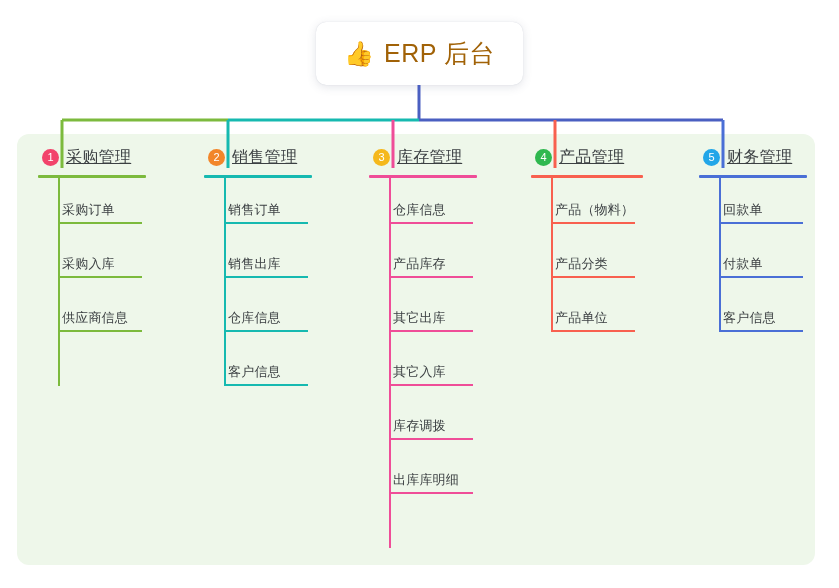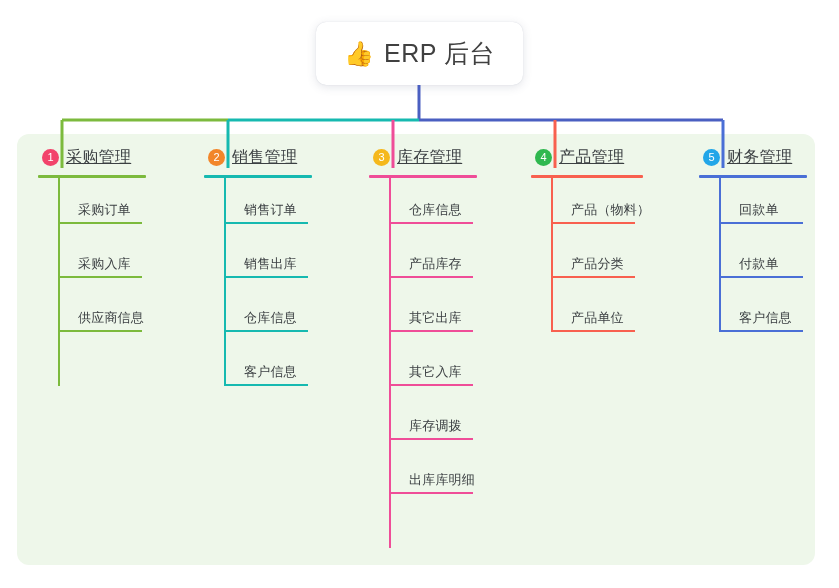--- a/index.html
+++ b/index.html
@@ -36,21 +36,21 @@
     align-items: center;
     gap: 10px;
   }
   #root-card .root-emoji {
     font-size: 24px;
     line-height: 1;
     font-family: "DejaVu Sans", sans-serif;
   }
   #root-card .root-text {
     font-size: 25px;
-    color: #404040;
+    color: #a16207;
     letter-spacing: 0.5px;
     white-space: nowrap;
   }
 
   
   #connectors {
     position: absolute;
     left: 0;
     top: 0;
     width: 839px;
@@ -116,21 +116,21 @@
     top: 0;
     width: 2px;
   }
   .leaf {
     position: relative;
     height: 54px;
     box-sizing: border-box;
   }
   .leaf-label {
     position: absolute;
-    left: 40px;
+    left: 24px;
     bottom: 13px;
     font-size: 13px;
     color: #3c4043;
     white-space: nowrap;
     letter-spacing: 0.2px;
   }
   .leaf-rule {
     position: absolute;
     left: 20px;
     bottom: 8px;

